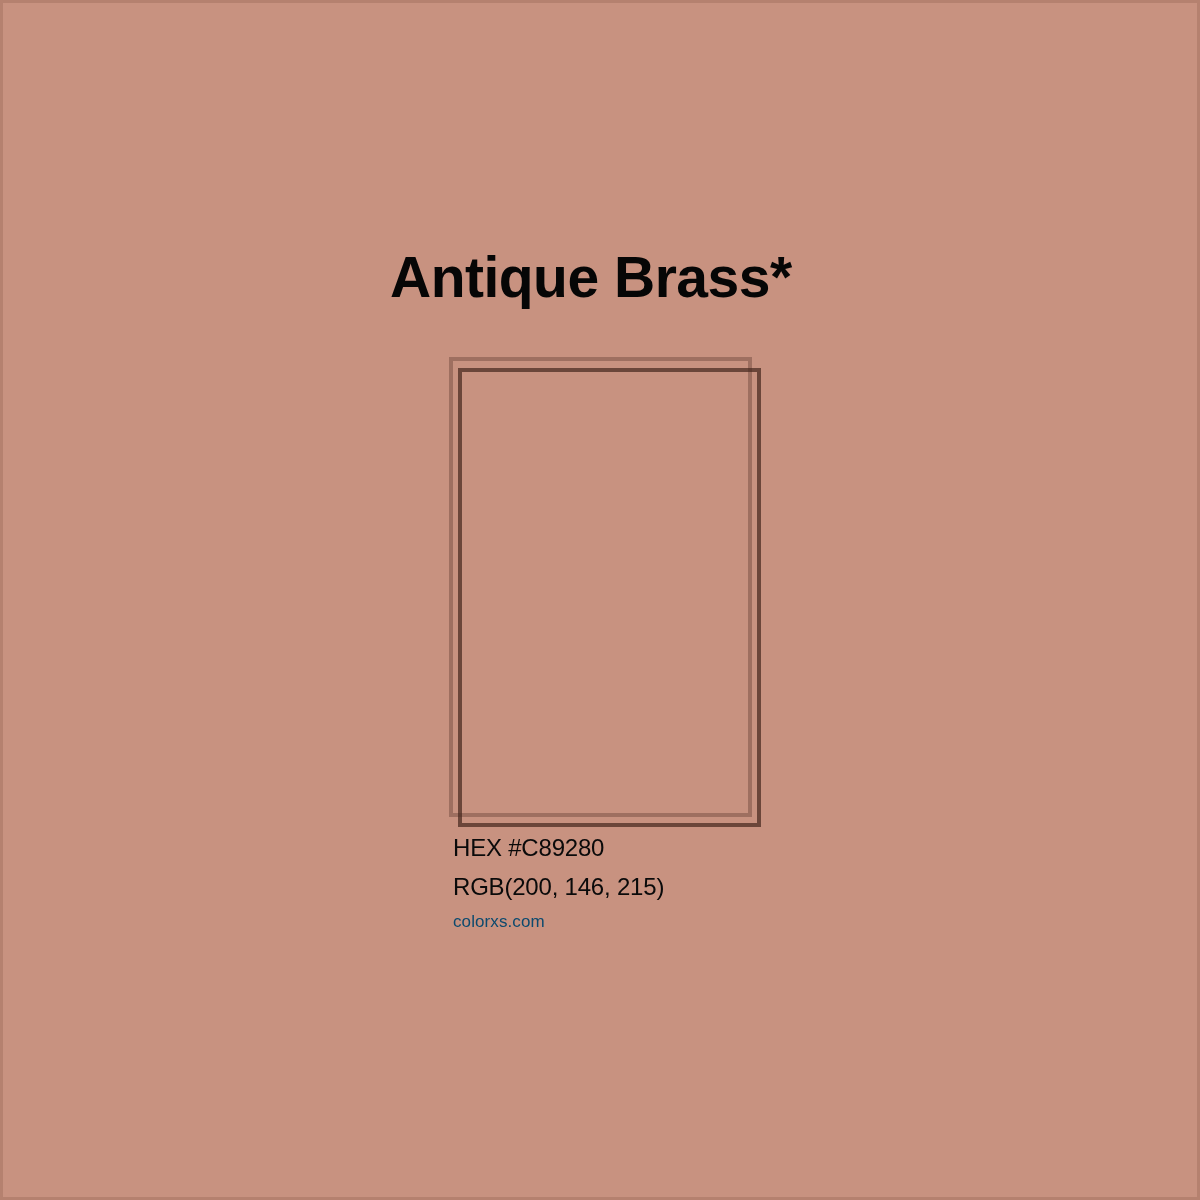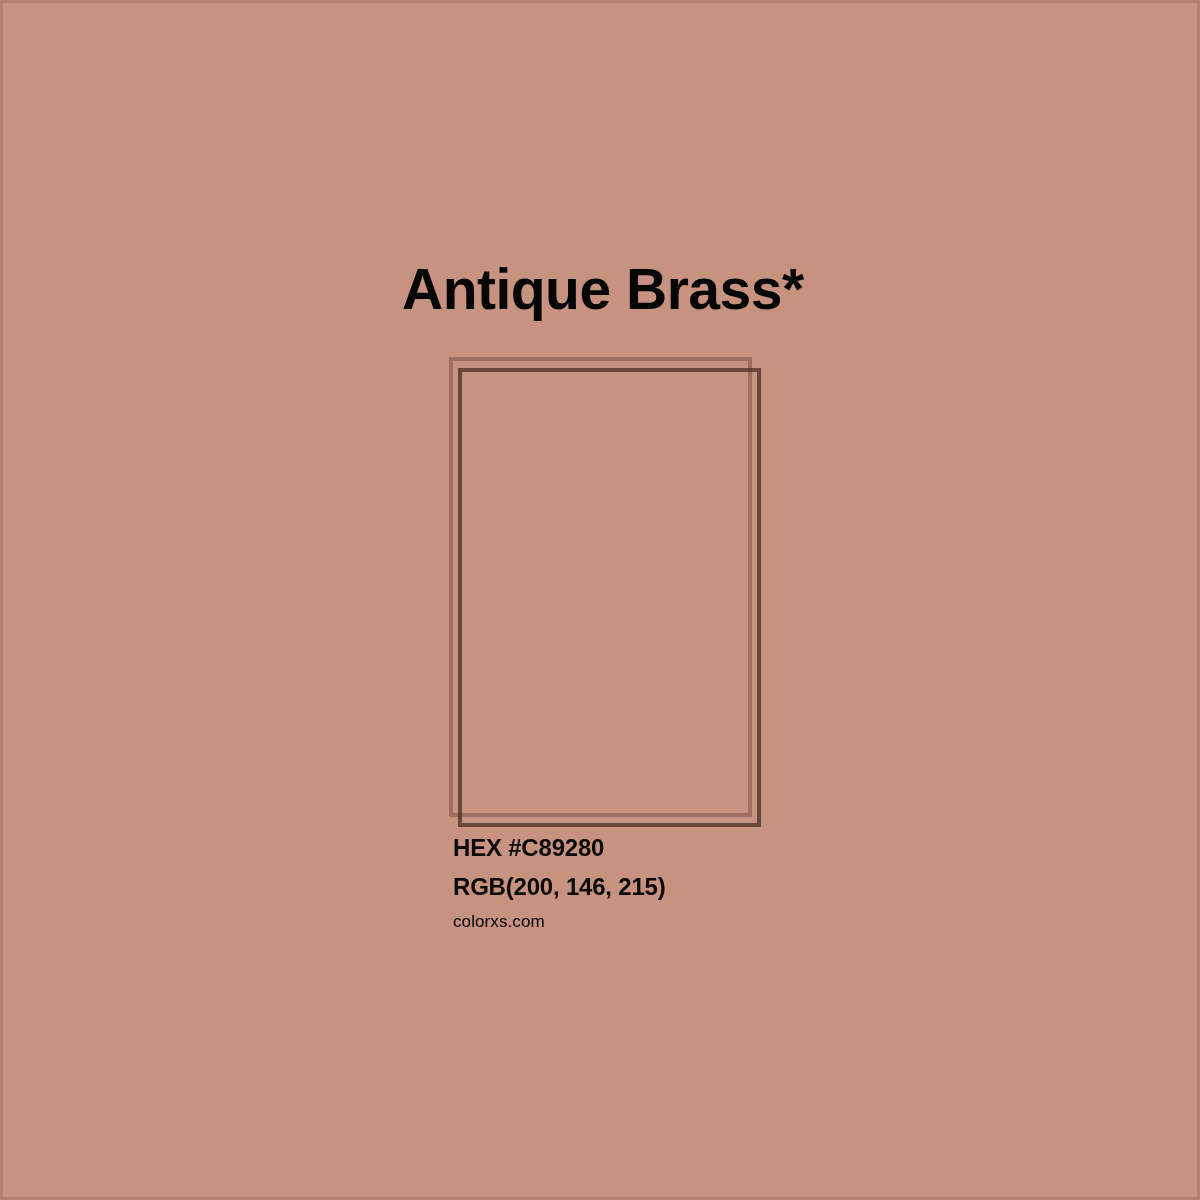--- a/index.html
+++ b/index.html
@@ -23,21 +23,21 @@
     background: #c89280;
     box-sizing: border-box;
     border: 3px solid #b5816f;
   }
 
   
   #color-title {
     position: absolute;
     left: 387px;
     top: 245px;
-    margin: 12px;
+    margin: 0;
     font-size: 57px;
     font-weight: bold;
     letter-spacing: -0.5px;
     line-height: 1.05;
     color: #060606;
     white-space: nowrap;
     font-family: "Liberation Sans", sans-serif;
   }
 
   
@@ -74,21 +74,21 @@
   
   #value-block {
     position: absolute;
     left: 450px;
     top: 833px;
     width: 420px;
   }
   .value-line {
     margin: 0;
     font-size: 24px;
-    font-weight: bold;
+    font-weight: normal;
     letter-spacing: -0.2px;
     color: #0a0a0a;
     line-height: 1.0;
     white-space: nowrap;
     font-family: "Liberation Sans", sans-serif;
   }
   #hex-value { margin-bottom: 15px; }
   #rgb-value { margin-bottom: 14px; }
 
   #site-credit {
@@ -110,16 +110,16 @@
   <h1 id="color-title">Antique Brass*</h1>
 
   <div id="swatch-area">
     <div class="swatch-frame" id="swatch-frame-back" style="border-color: rgba(90, 56, 45, 0.38);"></div>
     <div class="swatch-frame" id="swatch-frame-front" style="border-color: rgba(70, 40, 30, 0.72);"></div>
   </div>
 
   <div id="value-block">
     <p class="value-line" id="hex-value">HEX #C89280</p>
     <p class="value-line" id="rgb-value">RGB(200, 146, 215)</p>
-    <p id="site-credit" style="color: #000000;">colorxs.com</p>
+    <p id="site-credit" style="color: #0c4a6e;">colorxs.com</p>
   </div>
 
 </div>
 
 </body></html>

